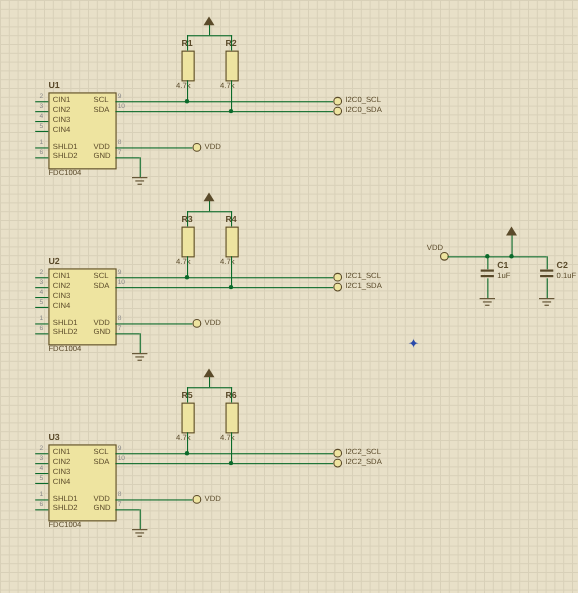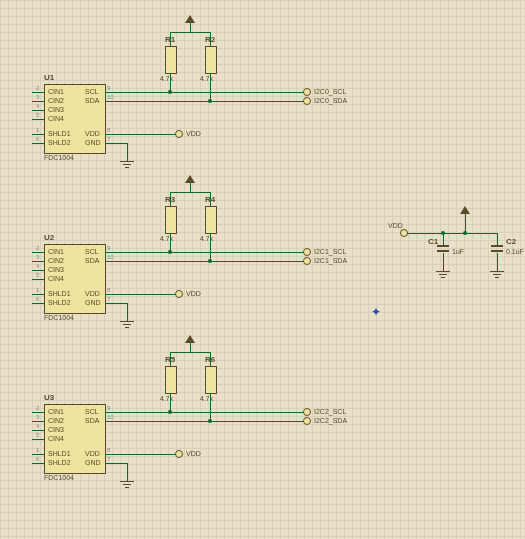--- a/index.html
+++ b/index.html
@@ -236,21 +236,21 @@
 <span class="lbl" style="left:388px;top:222px">VDD</span>
 <div class="wire hw" style="left:407px;top:233px;width:90px"></div>
 <div class="wire vw" style="left:443px;top:233px;height:12px"></div>
 <div class="wire vw" style="left:497px;top:233px;height:12px"></div>
 <div class="dot" style="left:441px;top:231px"></div>
 
 <div class="cap" style="left:437px;top:245px">
       <div class="p1"></div>
       <div class="p2"></div>
     </div>
-<span class="ref" style="left:428px;top:237px">C1</span>
+<span class="ref" style="left:452px;top:237px">C1</span>
 <span class="lbl" style="left:452px;top:248px">1uF</span>
 
 <div class="cap" style="left:491px;top:245px">
       <div class="p1"></div>
       <div class="p2"></div>
     </div>
 <span class="ref" style="left:506px;top:237px">C2</span>
 <span class="lbl" style="left:506px;top:248px">0.1uF</span>
 
 <div class="wire vw" style="left:443px;top:253px;height:18px"></div>

